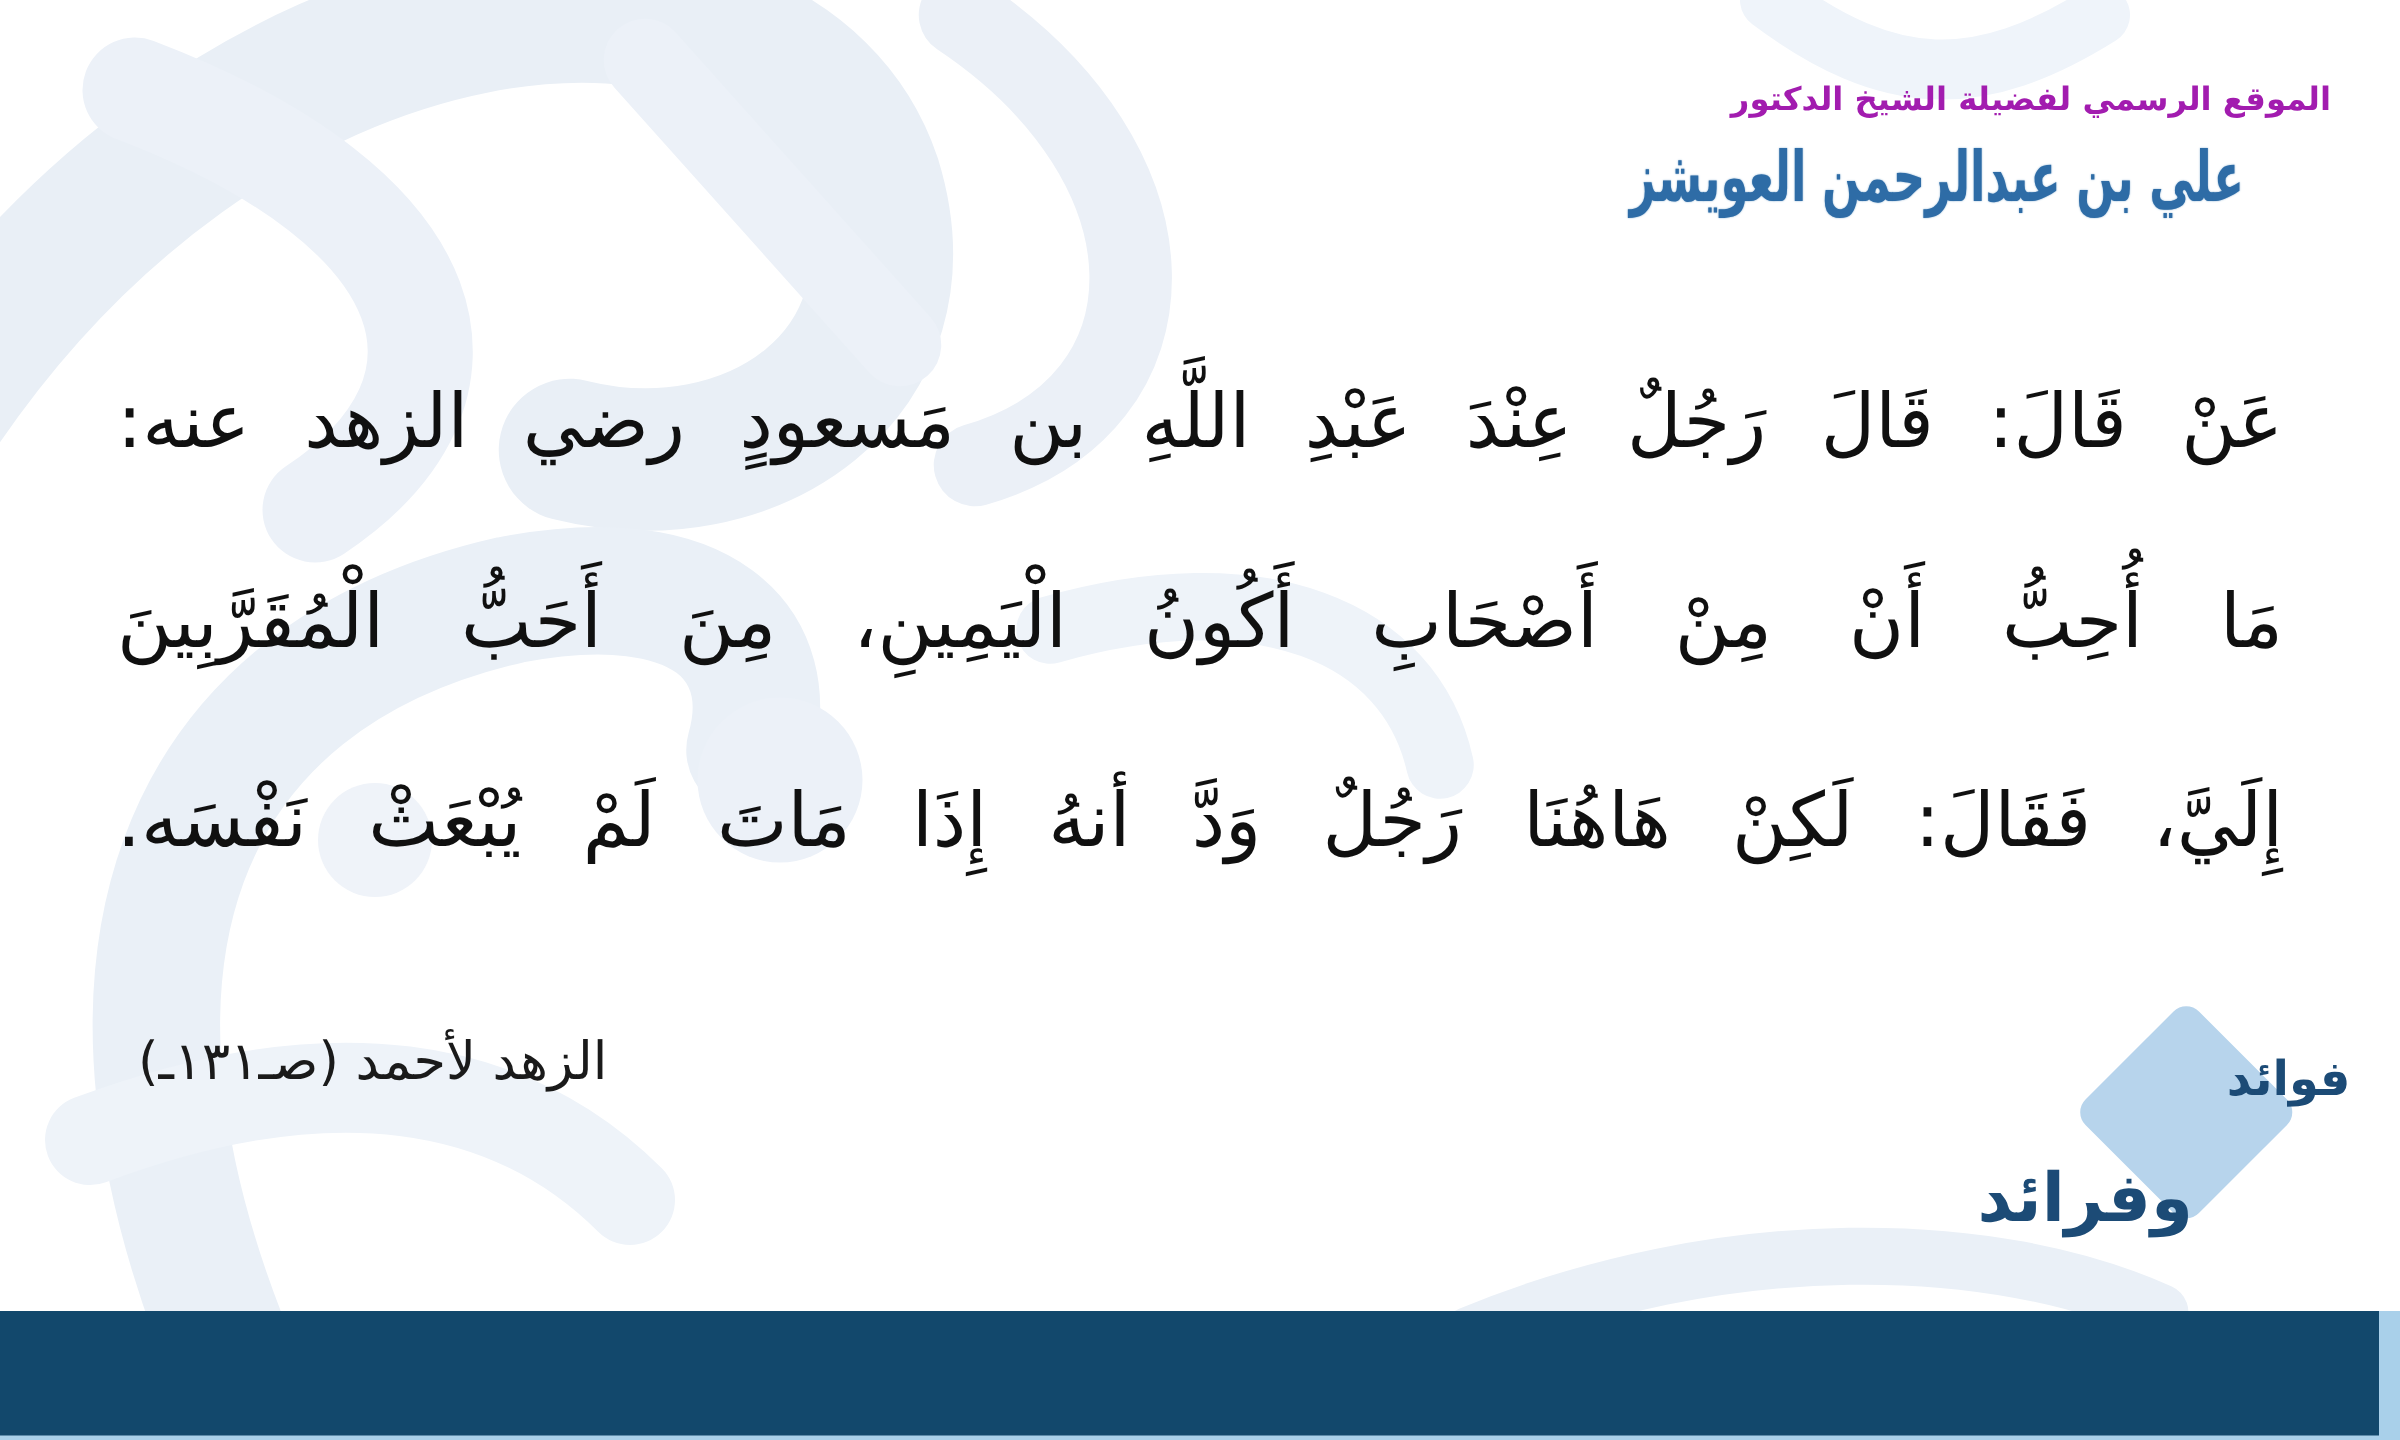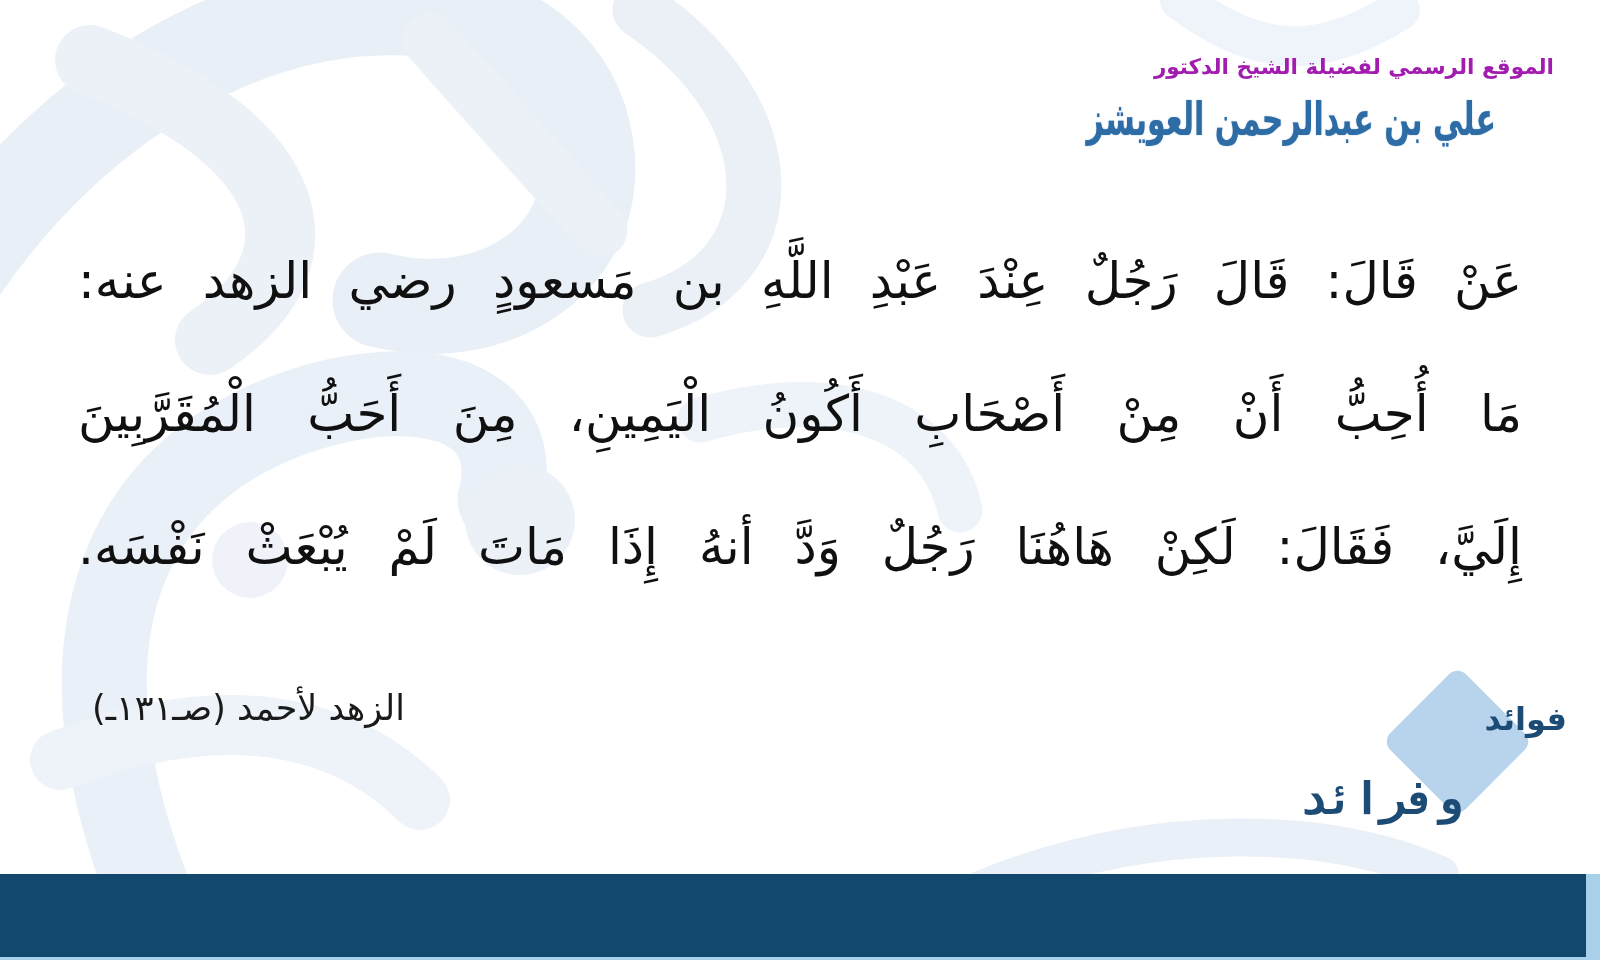--- a/index.html
+++ b/index.html
@@ -42,21 +42,21 @@
   .diamond{
     position:absolute;left:1404px;top:688px;width:107px;height:107px;
     background:#B7D4EC;transform:rotate(45deg);border-radius:12px;
   }
   .brand-top{
     position:absolute;top:690px;right:33px;
     font-size:32px;font-weight:bold;color:#1C4B76;white-space:nowrap;margin-top:10px;
   }
   .brand-bottom{
     position:absolute;top:772px;right:138px;
-    font-size:45px;font-weight:bold;color:#1C4B76;white-space:nowrap;font-family:Liberation Mono, monospace;
+    font-size:45px;font-weight:bold;color:#1C4B76;white-space:nowrap;
   }
   
   .footer{
     position:absolute;left:0;right:0;bottom:0;height:83px;
     background:#12486C;border-bottom:3px solid #A9D0EA;
   }
   .footer-cap{
     position:absolute;top:0;bottom:-3px;right:0;width:14px;background:#A9D0EA;
   }
 </style>

